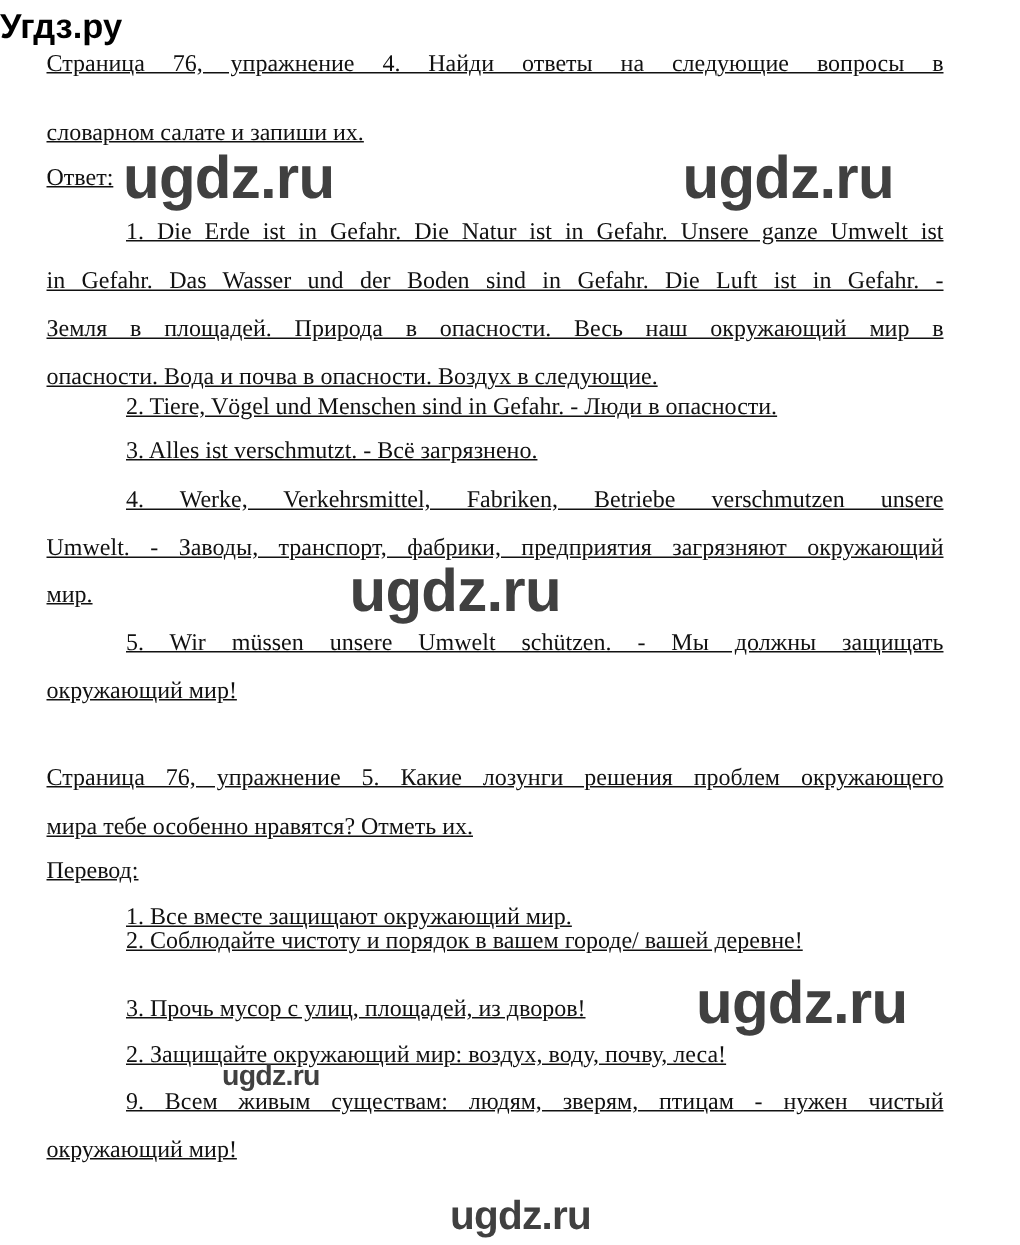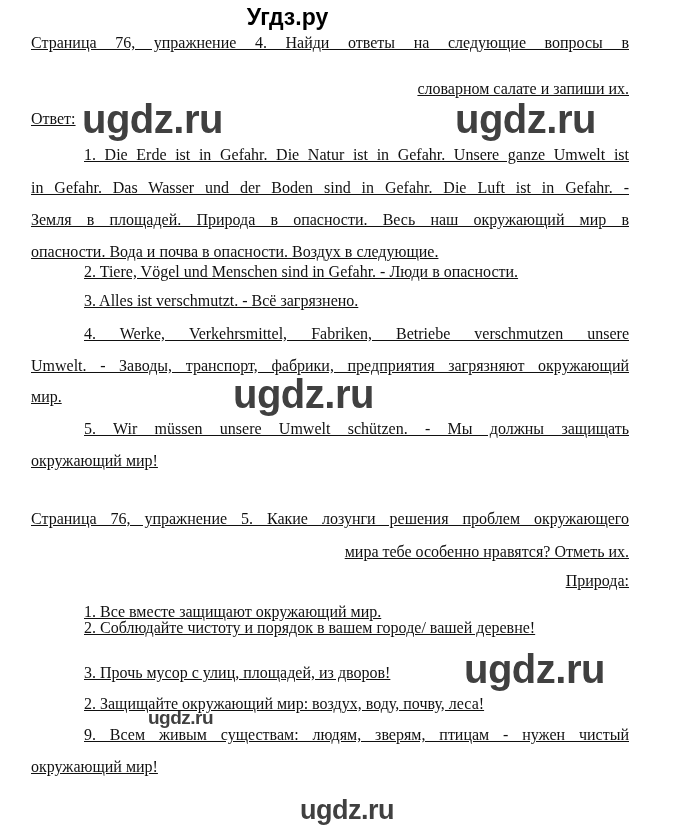--- a/index.html
+++ b/index.html
@@ -1,23 +1,23 @@
 <!DOCTYPE html>
 <html><head>
 <meta charset="utf-8">
 <style>
   html, body { margin: 0; padding: 0; background: #ffffff; }
   body { width: 680px; height: 830px; position: relative; overflow: hidden; color: #111; }
-  .site-title { position: absolute; left: 0; width: 575px; top: 4px; text-align: center;
+  .site-title { position: absolute; left: 0; width: 575px; top: 4px; text-align: left;
     font-family: "Liberation Sans", sans-serif; font-weight: bold; font-size: 23px; color: #000; }
   .doc { position: absolute; left: 31px; width: 598px; font-family: "Liberation Serif", serif; font-size: 16px; }
   .line { position: absolute; left: 0; width: 598px; white-space: nowrap; text-decoration: underline; }
   .just { text-align: justify; text-align-last: justify; white-space: normal; }
   .indent { padding-left: 53px; box-sizing: border-box; }
-  .u { text-decoration: underline; text-align: right; }
+  .u { text-decoration: underline; }
   .wm { position: absolute; font-family: "Liberation Sans", sans-serif; font-weight: bold; color: #404040; letter-spacing: -0.5px; }
   .wm-big { font-size: 40px; }
   .wm-mid { font-size: 27px; }
   .wm-small { font-size: 19px; }
 </style>
 </head>
 <body>
 
 <div class="site-title">Угдз.ру</div>
 
@@ -33,21 +33,21 @@
   <div class="line indent" style="top:263px">2. Tiere, Vögel und Menschen sind in Gefahr. - Люди в опасности.</div>
   <div class="line indent" style="top:292px">3. Alles ist verschmutzt. - Всё загрязнено.</div>
   <div class="line just indent" style="top:325px">4. Werke, Verkehrsmittel, Fabriken, Betriebe verschmutzen unsere</div>
   <div class="line just" style="top:357px">Umwelt. - Заводы, транспорт, фабрики, предприятия загрязняют окружающий</div>
   <div class="line" style="top:388px">мир.</div>
   <div class="line just indent" style="top:420px">5. Wir müssen unsere Umwelt schützen. - Мы должны защищать</div>
   <div class="line" style="top:452px">окружающий мир!</div>
 
   <div class="line just u" style="top:510px">Страница 76, упражнение 5. Какие лозунги решения проблем окружающего</div>
   <div class="line u" style="top:543px">мира тебе особенно нравятся? Отметь их.</div>
-  <div class="line u" style="top:572px">Природа:</div>
+  <div class="line u" style="top:572px">Перевод:</div>
 
   <div class="line indent" style="top:603px">1. Все вместе защищают окружающий мир.</div>
   <div class="line indent" style="top:619px">2. Соблюдайте чистоту и порядок в вашем городе/ вашей деревне!</div>
   <div class="line indent" style="top:664px">3. Прочь мусор с улиц, площадей, из дворов!</div>
   <div class="line indent" style="top:695px">2. Защищайте окружающий мир: воздух, воду, почву, леса!</div>
   <div class="line just indent" style="top:726px">9. Всем живым существам: людям, зверям, птицам - нужен чистый</div>
   <div class="line" style="top:758px">окружающий мир!</div>
 </div>
 
 <div class="wm wm-big" style="left:82px; top:97px">ugdz.ru</div>

